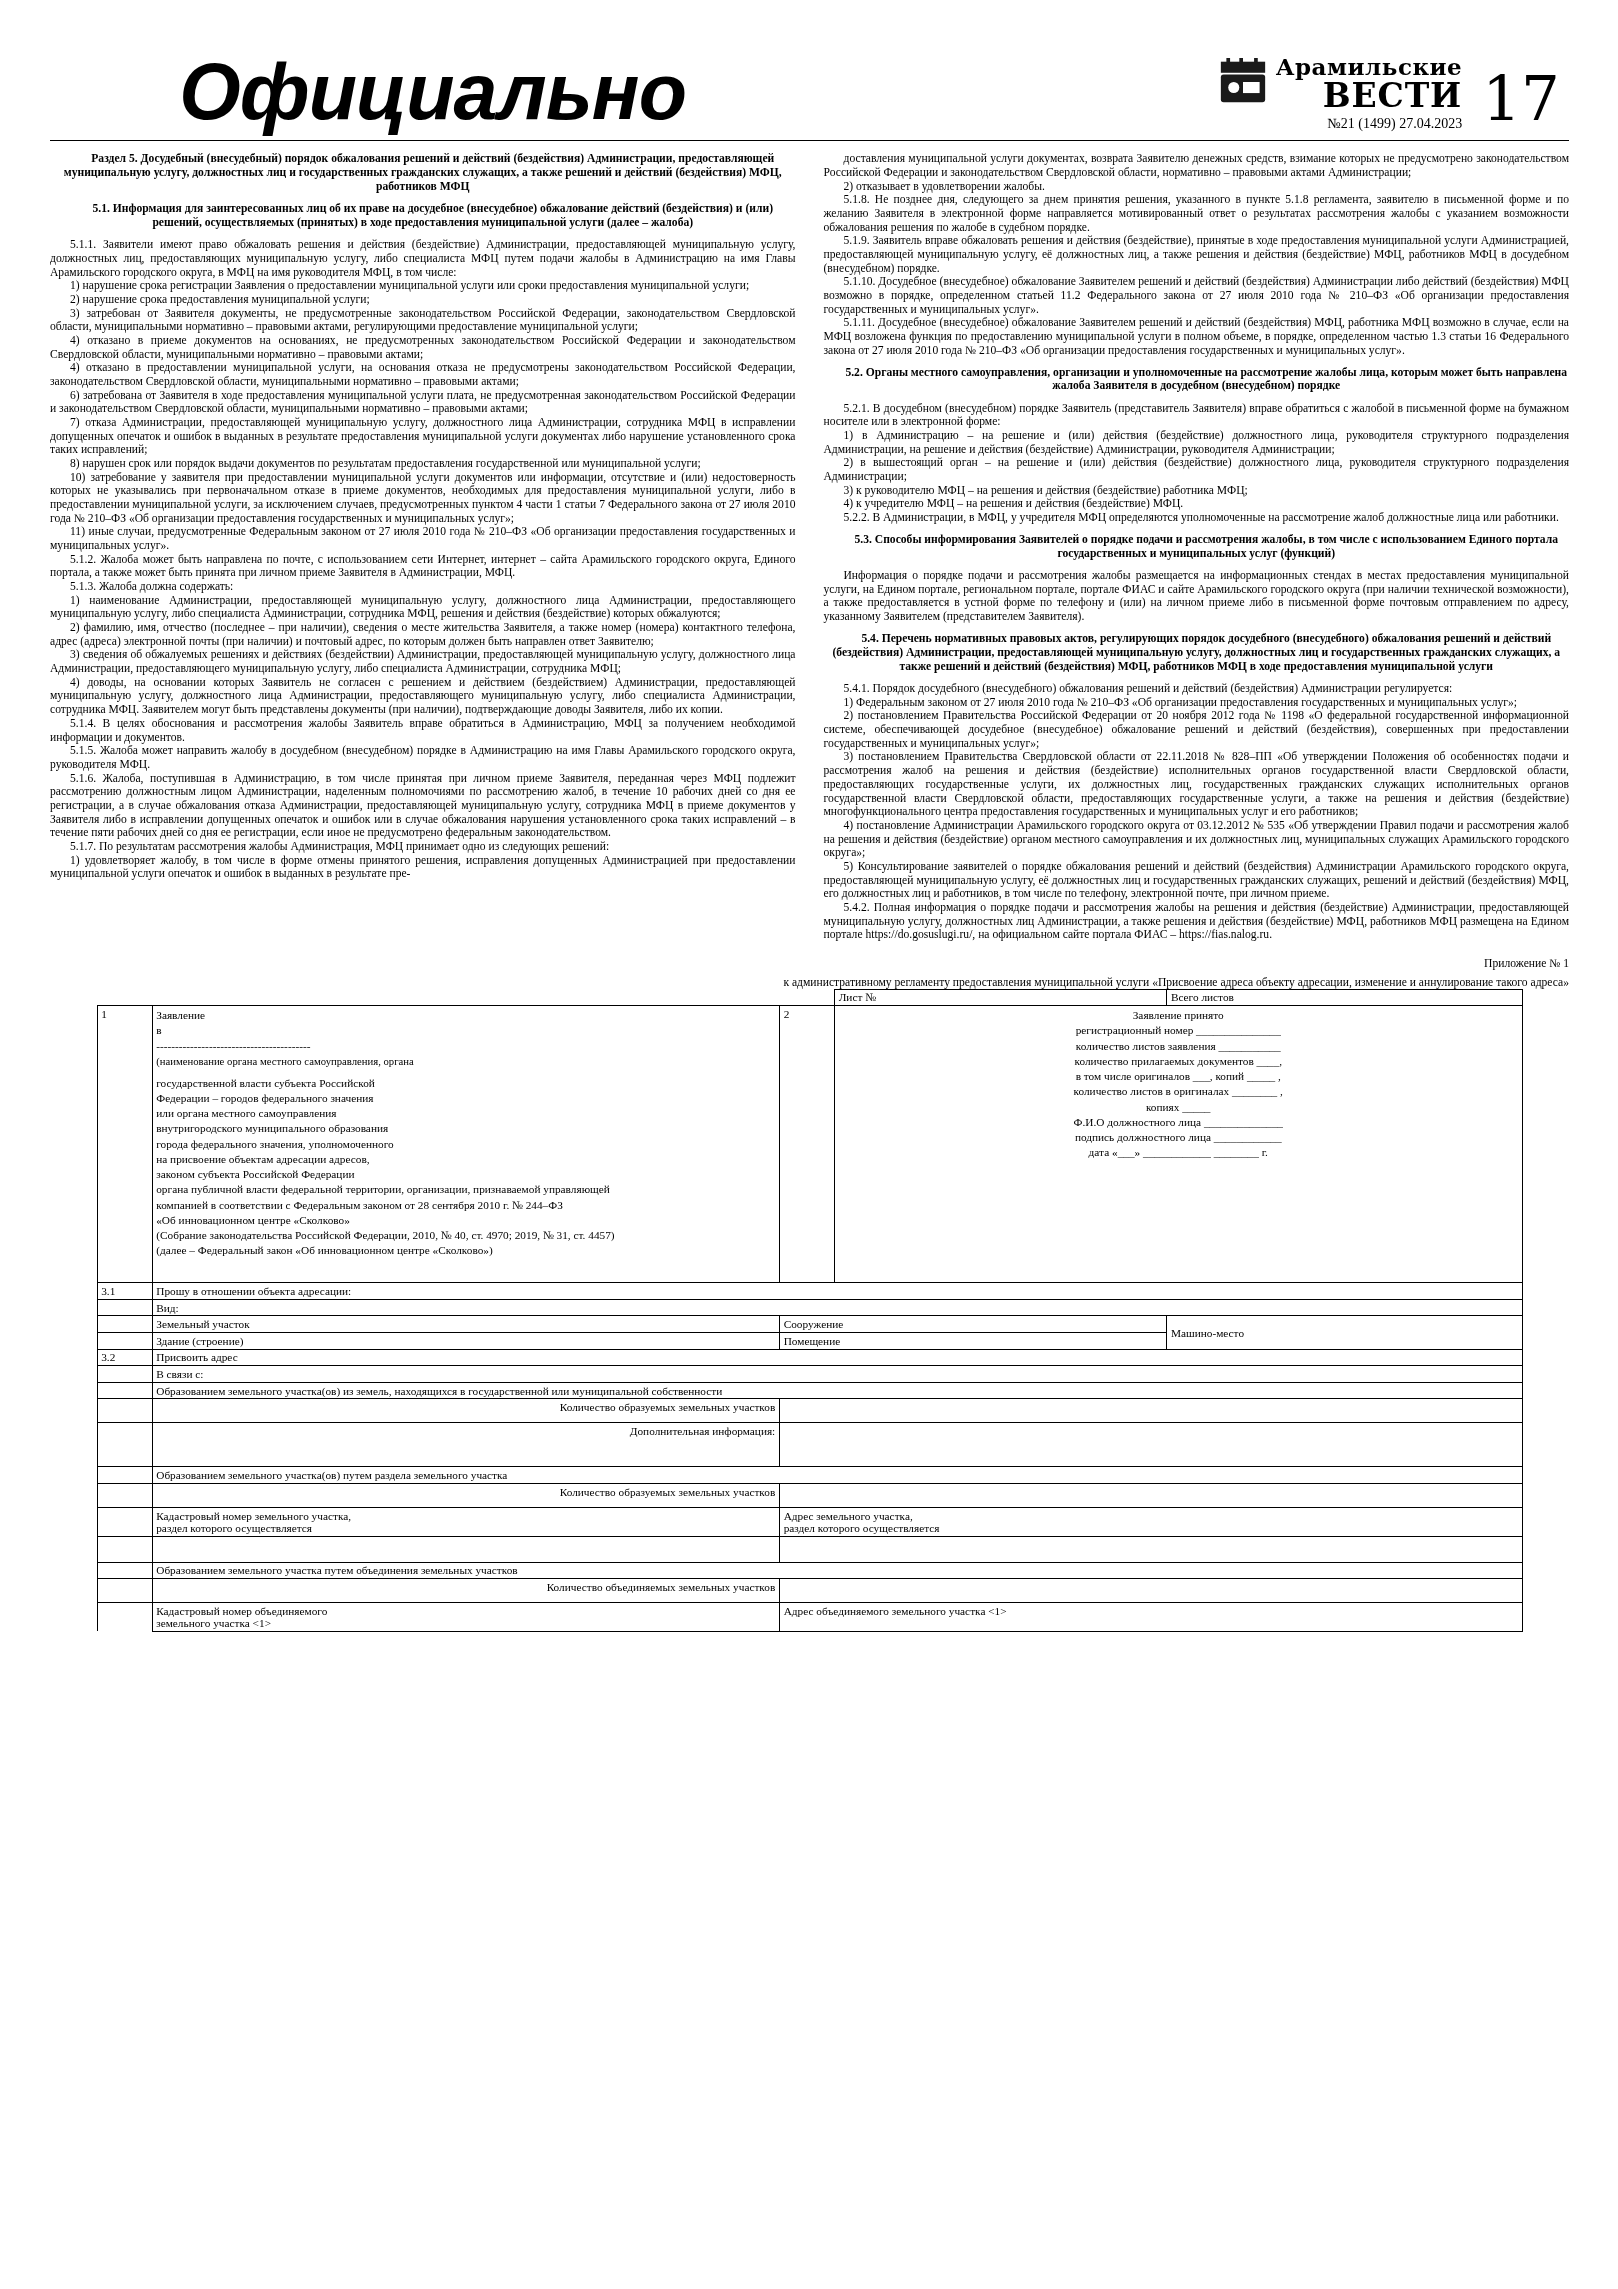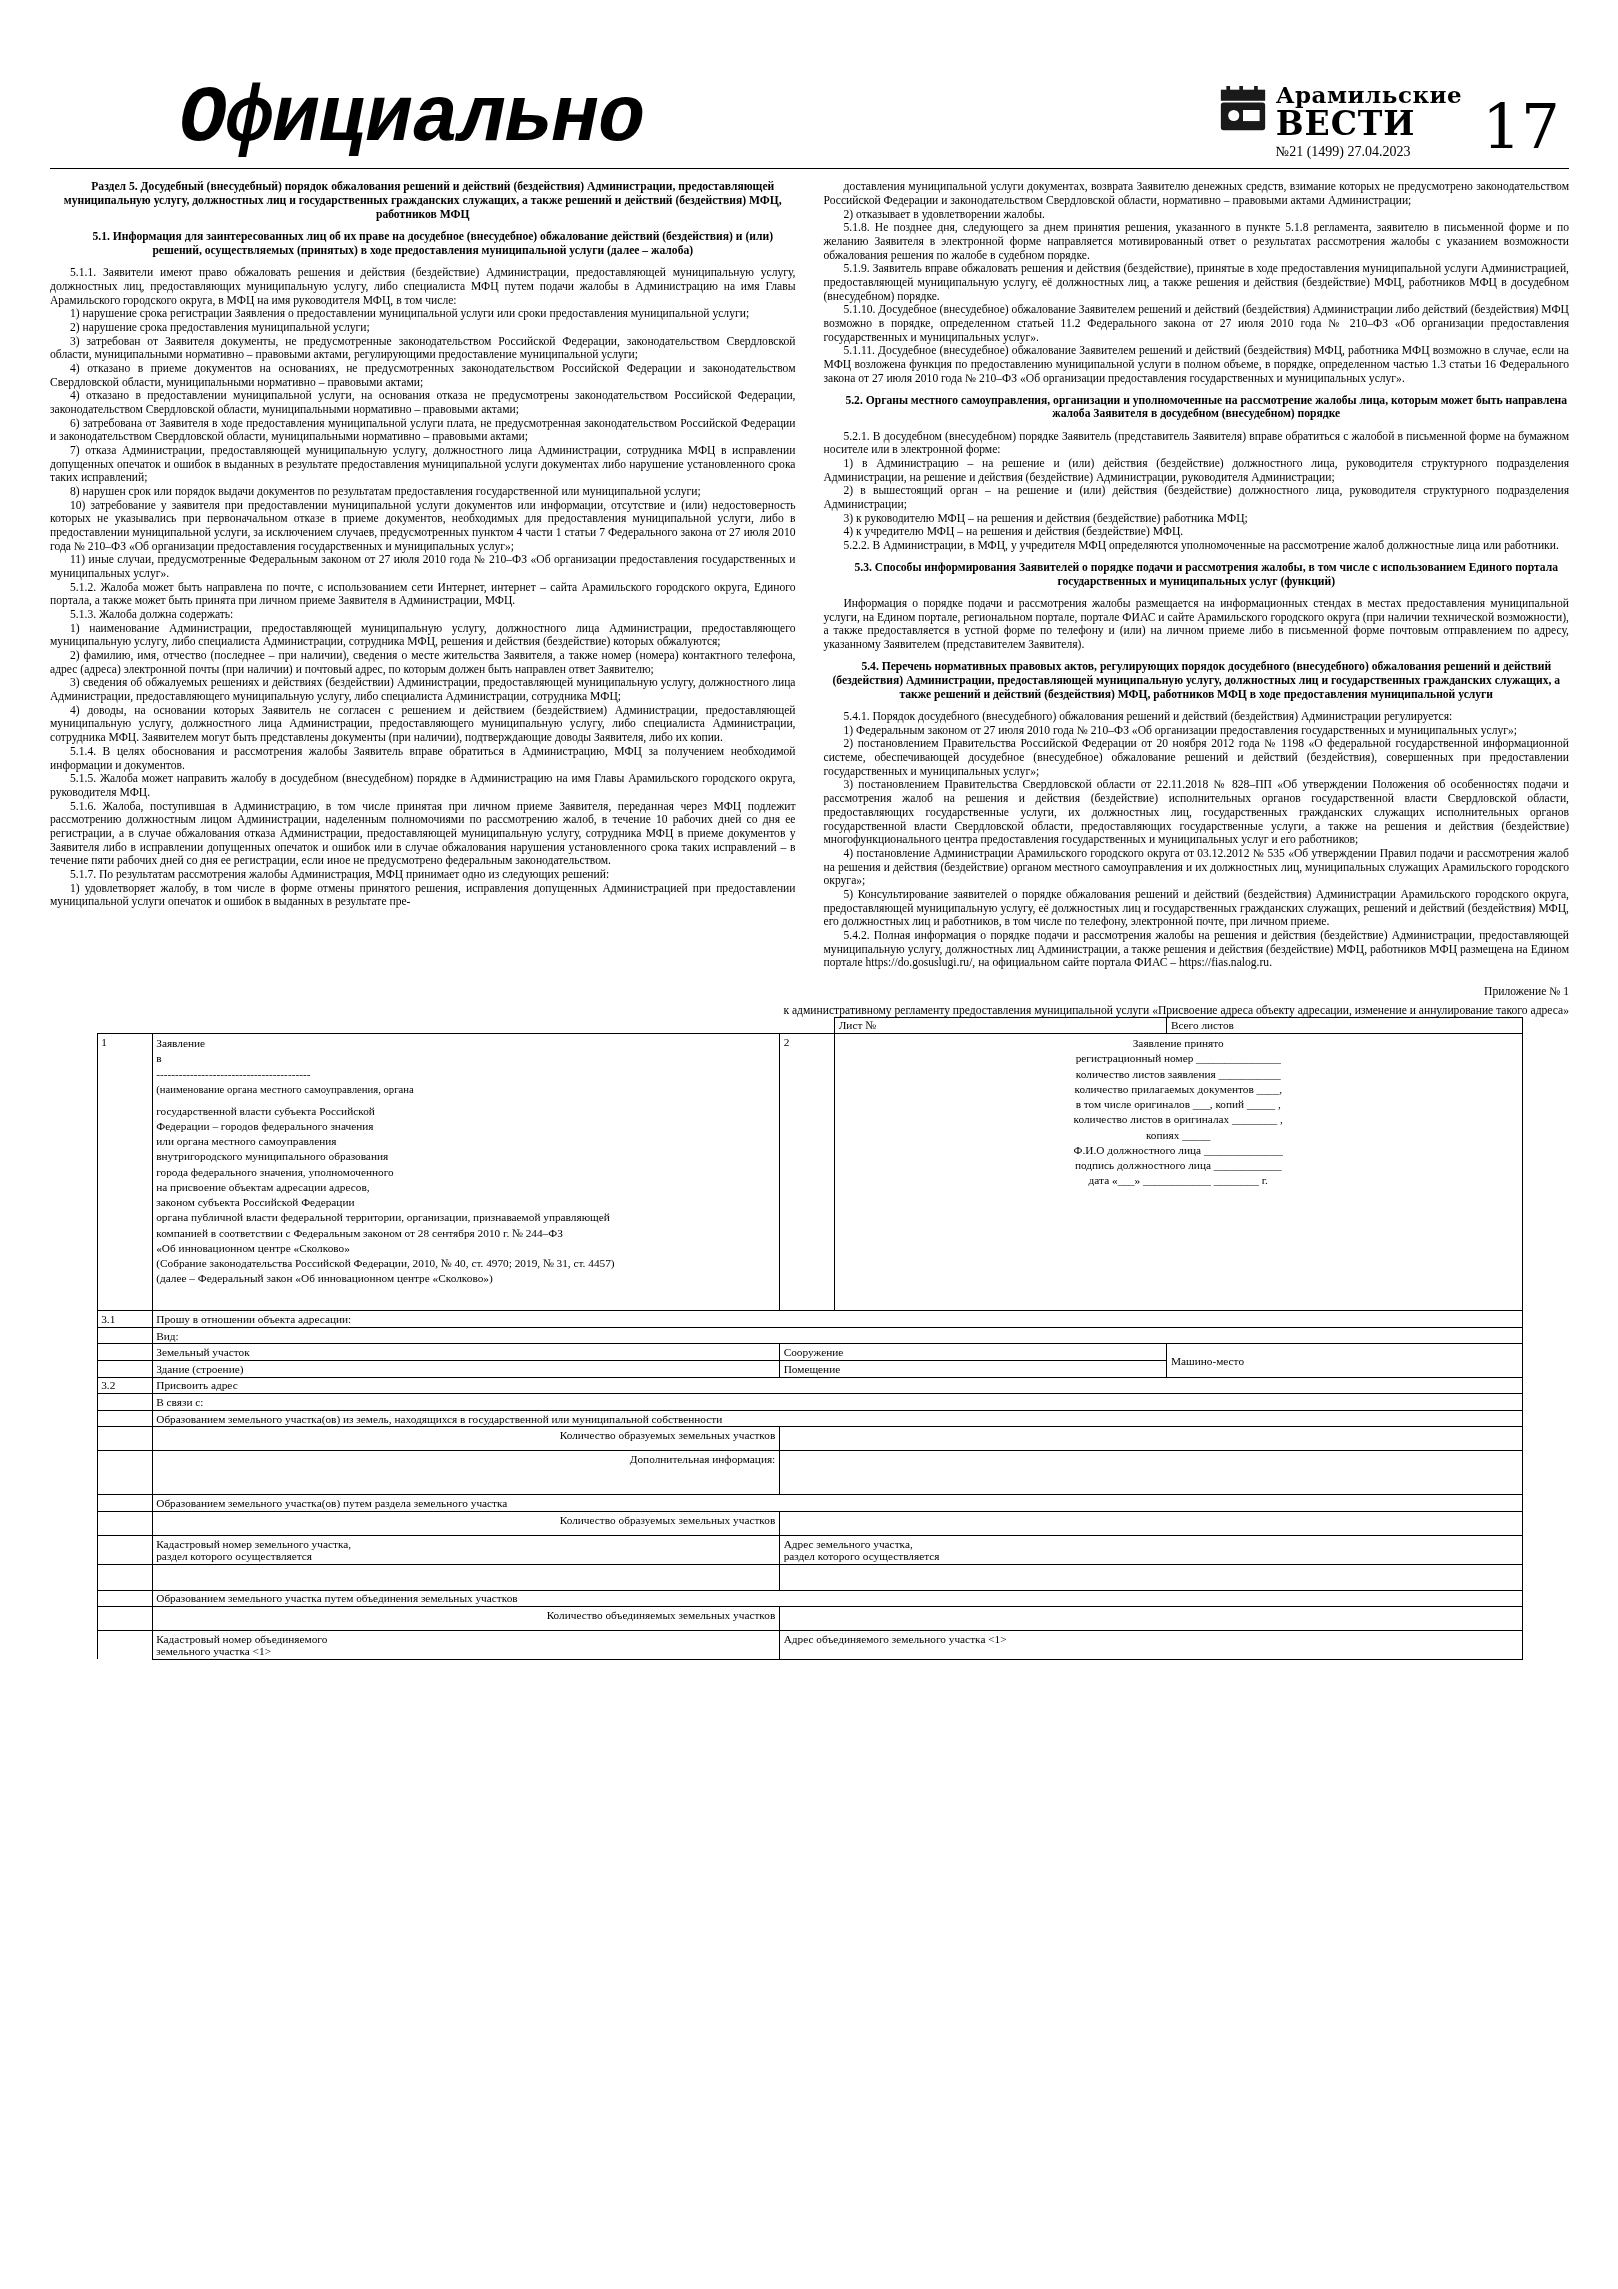--- a/index.html
+++ b/index.html
@@ -17,33 +17,33 @@
     position:relative;
   }
   
   .masthead {
     display:flex;
     align-items:flex-end;
     justify-content:space-between;
     padding:0 9.2px 0 9.2px;
   }
   .masthead-title {
-    font-family:Liberation Mono, monospace;
+    font-family:Liberation Sans, sans-serif;
     font-style:italic;
     font-weight:700;
     font-size:79px;
     line-height:1;
     letter-spacing:-0.9px;
     margin-left:120px;
-    margin-top:28px;
   }
   .masthead-right {
     display:flex;
     align-items:flex-end;
     gap:20px;
+    text-align:right;
   }
   .brand {
     display:flex;
     align-items:flex-start;
     gap:9.2px;
   }
   .brand-logo {
     width:48px; height:48px;
     margin-top:3.7px;
   }

